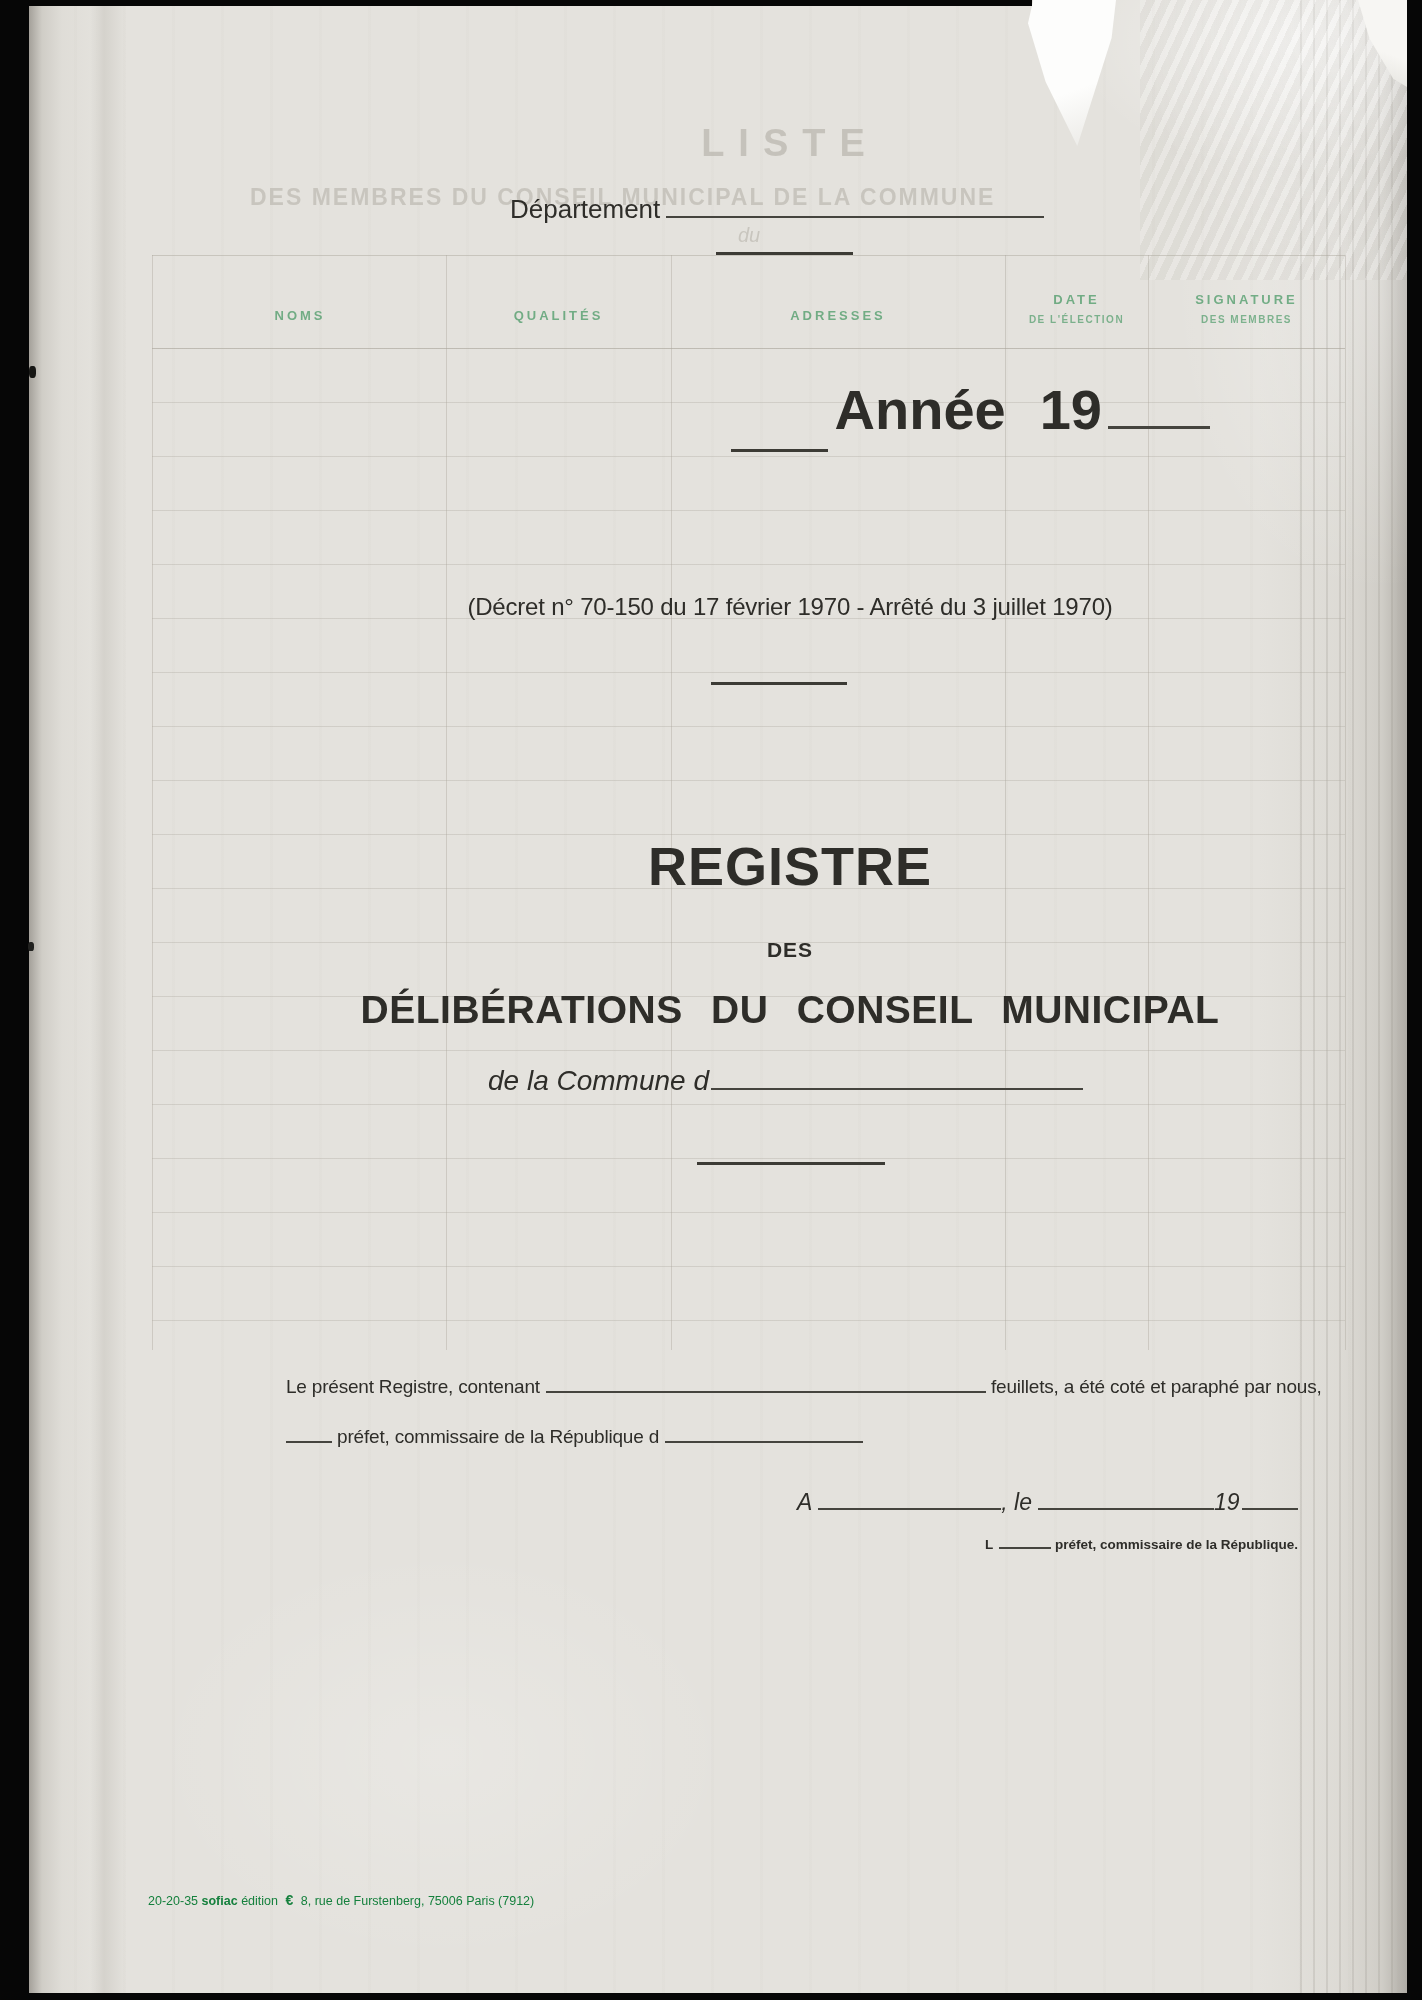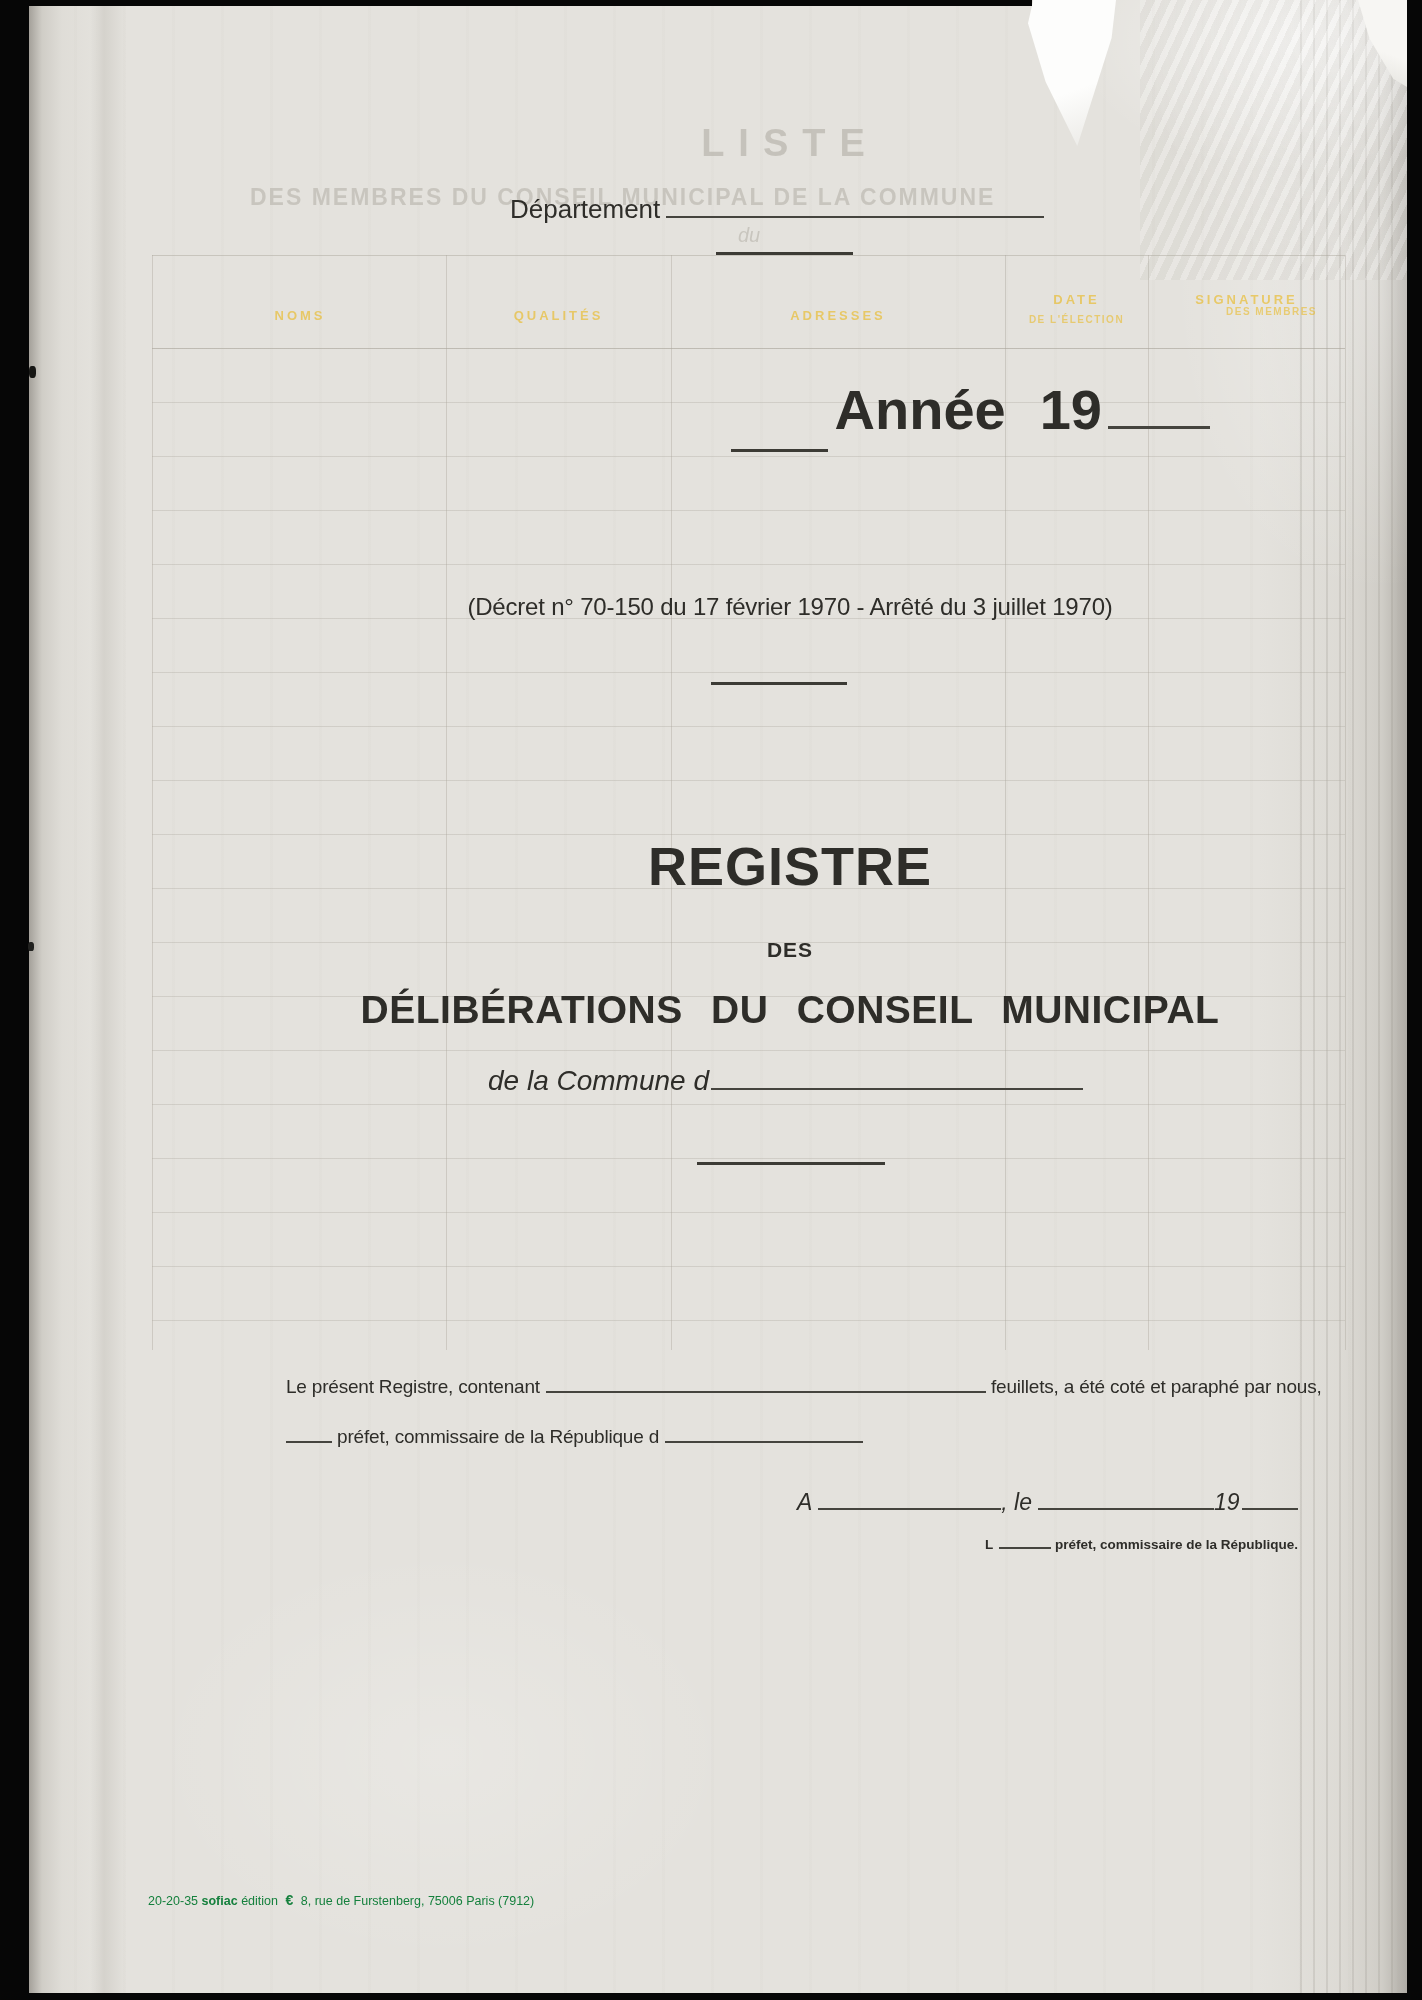--- a/index.html
+++ b/index.html
@@ -50,21 +50,21 @@
   .edge-top    { position:absolute; left:0; top:0; width:1032px; height:6px; background:#060606; }
   .edge-bottom { position:absolute; left:0; bottom:0; width:1422px; height:7px; background:#060606; }
   .speck1 { position:absolute; left:29px; top:366px; width:7px; height:12px; background:#161614; border-radius:40%; }
   .speck2 { position:absolute; left:28px; top:942px; width:6px; height:9px; background:#21211f; border-radius:40%; }
 
   
   .st { position:absolute; color:#a8a49a; }
   .st-title    { left:370px; top:122px; width:840px; text-align:center; font-size:38px; font-weight:bold; letter-spacing:14px; opacity:0.50; }
   .st-subtitle { left:250px; top:184px; width:1080px; text-align:left; font-size:23px; font-weight:bold; letter-spacing:2px; opacity:0.45; }
   .st-du       { left:738px; top:224px; font-size:20px; font-style:italic; opacity:0.45; }
-  .st-col      { position:absolute; text-align:center; font-size:13px; font-weight:bold; letter-spacing:3px; color:#eab308; opacity:0.55; }
+  .st-col      { position:absolute; text-align:center; font-size:13px; font-weight:bold; letter-spacing:3px; color:#15803d; opacity:0.55; }
   .st-col.small{ font-size:10px; letter-spacing:1.5px; opacity:0.5; }
   .st-rows {
     position:absolute; left:152px; top:348px; width:1193px; height:1002px;
     background:repeating-linear-gradient(to bottom, rgba(172,168,158,0.35) 0 1px, rgba(0,0,0,0) 1px 54px);
   }
   .st-hline { position:absolute; height:1px; background:rgba(166,162,151,0.45); }
   .st-vline { position:absolute; width:1px;  background:rgba(170,166,156,0.40); }
 
   
   .txt { position:absolute; white-space:nowrap; }
@@ -111,21 +111,21 @@
   <div class="st-vline" style="left:1005px; top:255px; height:1095px;"></div>
   <div class="st-vline" style="left:1148px; top:255px; height:1095px;"></div>
   <div class="st-vline" style="left:1345px; top:255px; height:1095px;"></div>
 
   <div class="st-col" style="left:160px; width:280px; top:308px;">NOMS</div>
   <div class="st-col" style="left:446px; width:225px; top:308px;">QUALITÉS</div>
   <div class="st-col" style="left:671px; width:334px; top:308px;">ADRESSES</div>
   <div class="st-col" style="left:1005px; width:143px; top:292px;">DATE</div>
   <div class="st-col small" style="left:1005px; width:143px; top:314px;">DE L'ÉLECTION</div>
   <div class="st-col" style="left:1148px; width:197px; top:292px;">SIGNATURE</div>
-  <div class="st-col small" style="left:1148px; width:197px; top:306px;padding-left:25px;">DES MEMBRES</div>
+  <div class="st-col small" style="left:1148px; width:197px; top:314px;">DES MEMBRES</div>
 
   <div class="txt dept">
     <span>Département</span><span class="u" style="width:378px;"></span>
   </div>
   <div class="rule" style="left:716px; top:252px; width:137px;"></div>
 
   <div class="txt annee">
     <span>Année</span><span class="num">19</span><span class="u thick" style="width:102px;"></span>
   </div>
   <div class="rule" style="left:731px; top:449px; width:97px;"></div>

